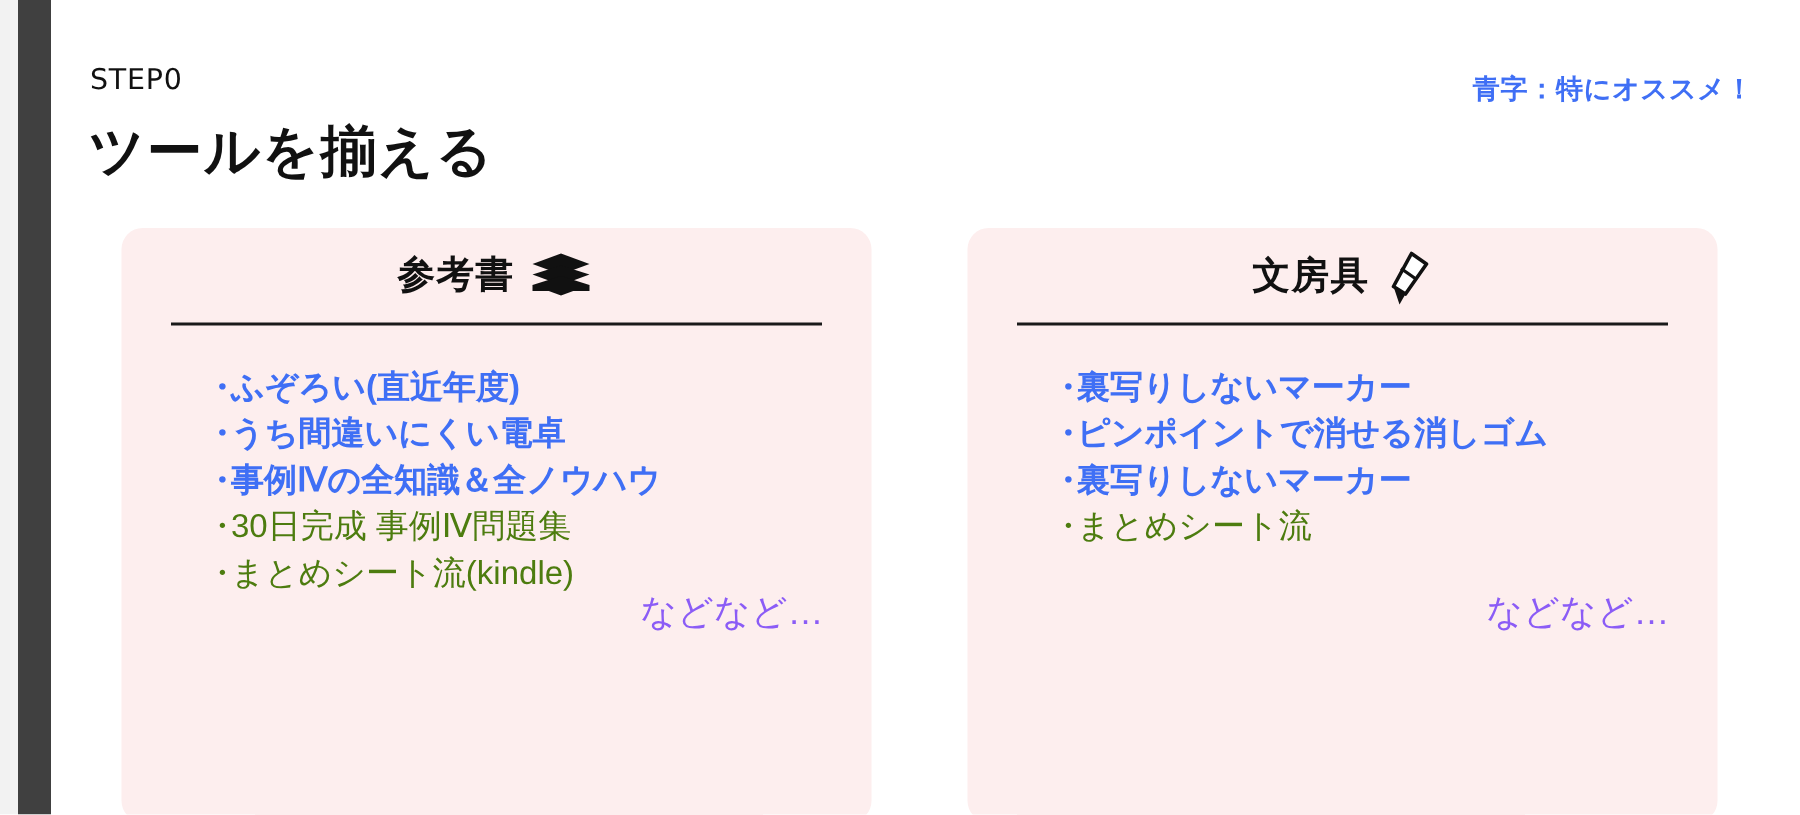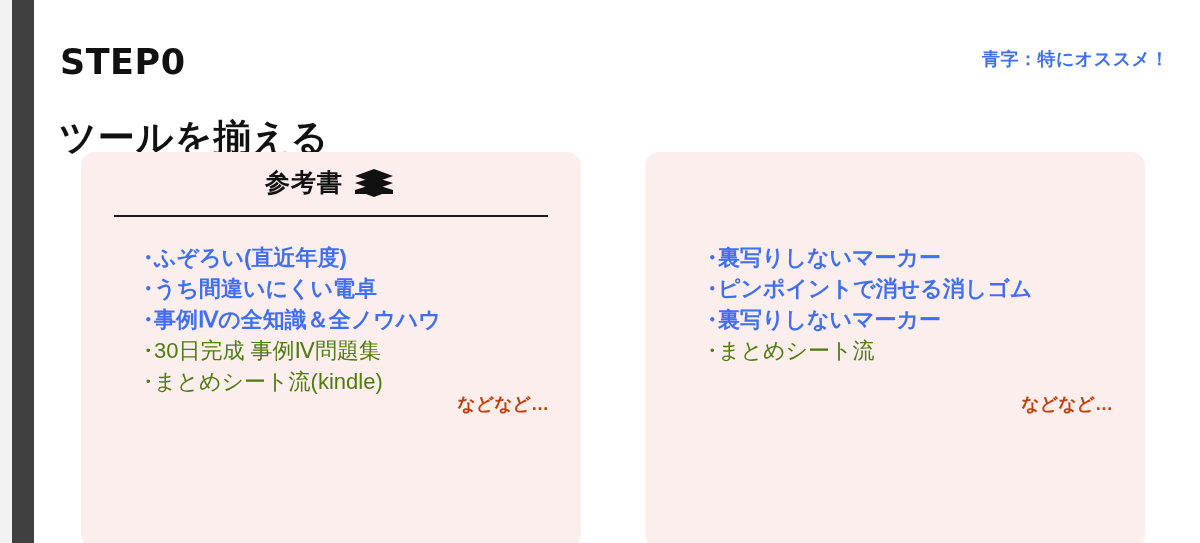--- a/index.html
+++ b/index.html
@@ -40,35 +40,34 @@
     position: absolute;
     left: 34px;
     top: 0;
     right: 0;
     bottom: 0;
   }
   .step-label {
     position: absolute;
     left: 26px;
     top: 42px;
-    font-size: 35px;
-    font-weight: bold;
+    font-size: 19px;
+    font-weight: normal;
     letter-spacing: 0.5px;
     color: #111111;
     font-family: "DejaVu Sans", "Liberation Sans", sans-serif;
   }
   .slide-title {
     position: absolute;
     left: 25px;
     top: 76px;
     font-size: 37px;
     font-weight: bold;
     color: #111111;
     letter-spacing: 1px;
-    margin-top: 37px;
   }
   .note-top-right {
     position: absolute;
     right: 31px;
     top: 47px;
     font-size: 18px;
     font-weight: bold;
     color: #3f6ff5;
     letter-spacing: 0.5px;
   }
@@ -136,23 +135,22 @@
   }
   .bullet-dot {
     display: inline-block;
     width: 17px;
     color: inherit;
   }
   .card-footnote {
     position: absolute;
     right: 32px;
     top: 240px;
-    font-size: 18px;
-    color: #c2410c;
-    font-weight: bold;
+    font-size: 24px;
+    color: #8b5cf6;
   }
   
   .icon-books {
     display: inline-block;
     width: 46px;
     height: 36px;
     position: relative;
     top: 2px;
   }
   .icon-pen {
@@ -196,20 +194,33 @@
         <li class="hl"><span class="bullet-dot">・</span><span>ふぞろい(直近年度)</span></li>
         <li class="hl"><span class="bullet-dot">・</span><span>うち間違いにくい電卓</span></li>
         <li class="hl"><span class="bullet-dot">・</span><span>事例Ⅳの全知識＆全ノウハウ</span></li>
         <li><span class="bullet-dot">・</span><span>30日完成 事例Ⅳ問題集</span></li>
         <li><span class="bullet-dot">・</span><span>まとめシート流(kindle)</span></li>
       </ul>
       <div class="card-footnote">などなど…</div>
     </div>
 
     <div class="card card-right">
+      <div class="card-head">
+        <div class="card-head-inner">
+          <span class="card-title">文房具</span>
+          <span class="icon-pen">
+            <svg viewBox="0 0 34 38" width="34" height="38" aria-hidden="true">
+              <path d="M20 2 L30 9 L16 29 L8 24 Z" fill="#ffffff" stroke="#111111" stroke-width="2.4" stroke-linejoin="round"></path>
+              <path d="M8 24 L16 29 L12 36 Z" fill="#111111"></path>
+              <line x1="13" y1="12" x2="23" y2="19" stroke="#111111" stroke-width="2.2"></line>
+            </svg>
+          </span>
+        </div>
+        <div class="card-rule"></div>
+      </div>
       <ul class="card-list">
         <li class="hl"><span class="bullet-dot">・</span><span>裏写りしないマーカー</span></li>
         <li class="hl"><span class="bullet-dot">・</span><span>ピンポイントで消せる消しゴム</span></li>
         <li class="hl"><span class="bullet-dot">・</span><span>裏写りしないマーカー</span></li>
         <li><span class="bullet-dot">・</span><span>まとめシート流</span></li>
       </ul>
       <div class="card-footnote">などなど…</div>
     </div>
 
   </div>

